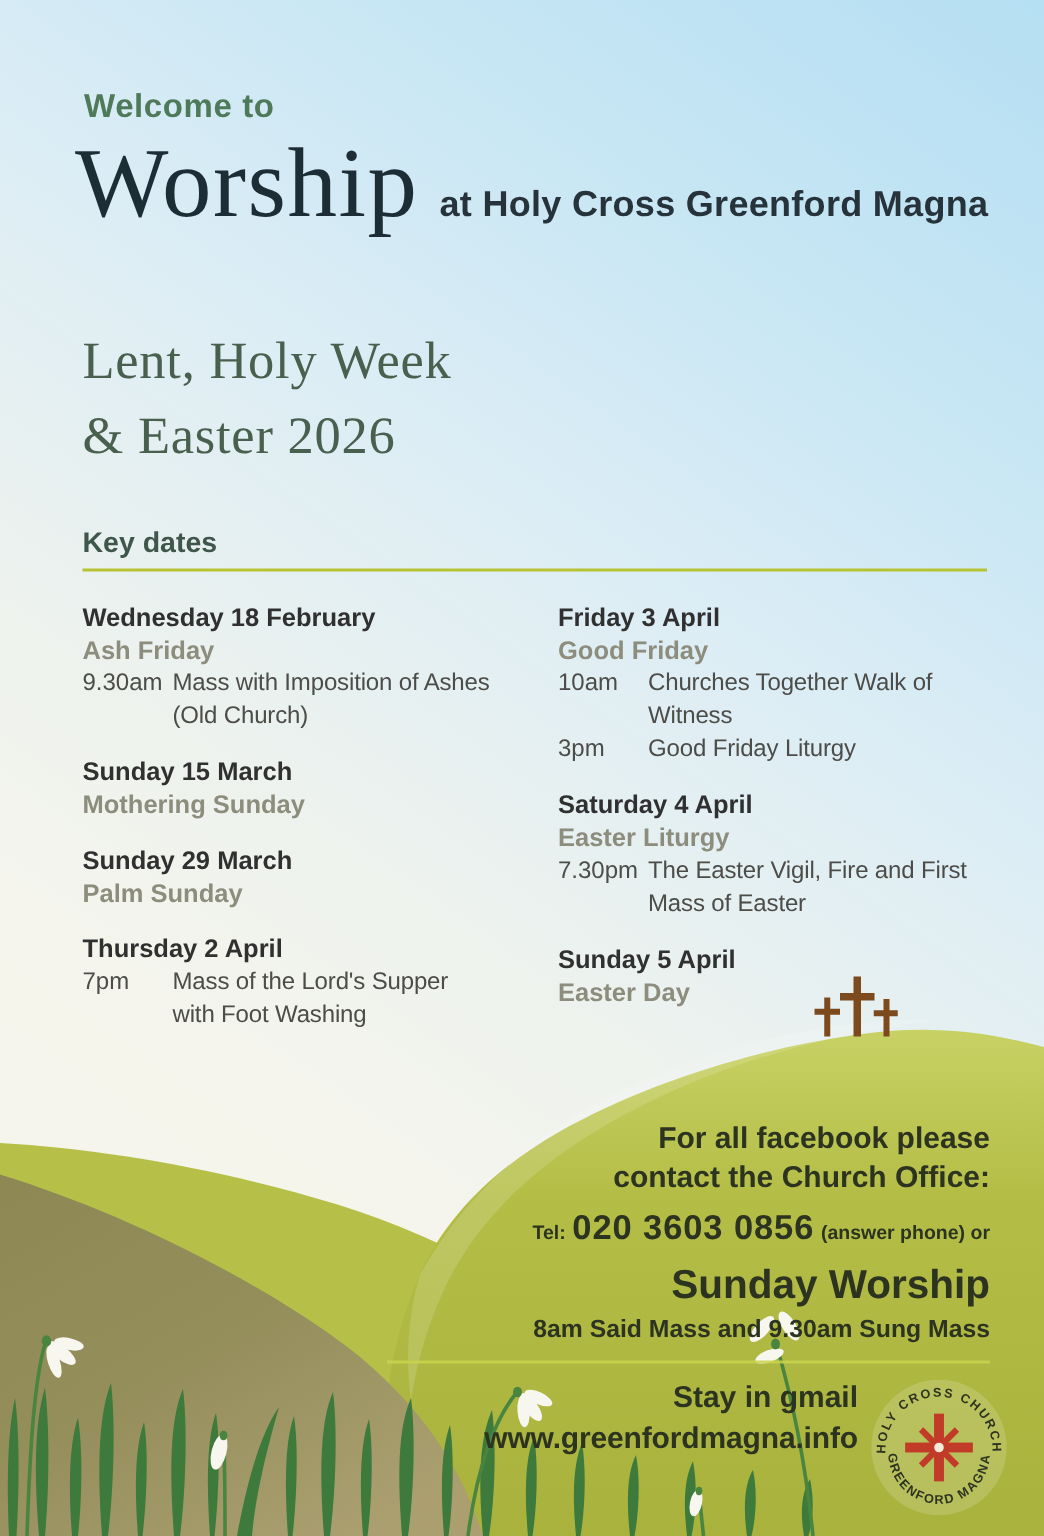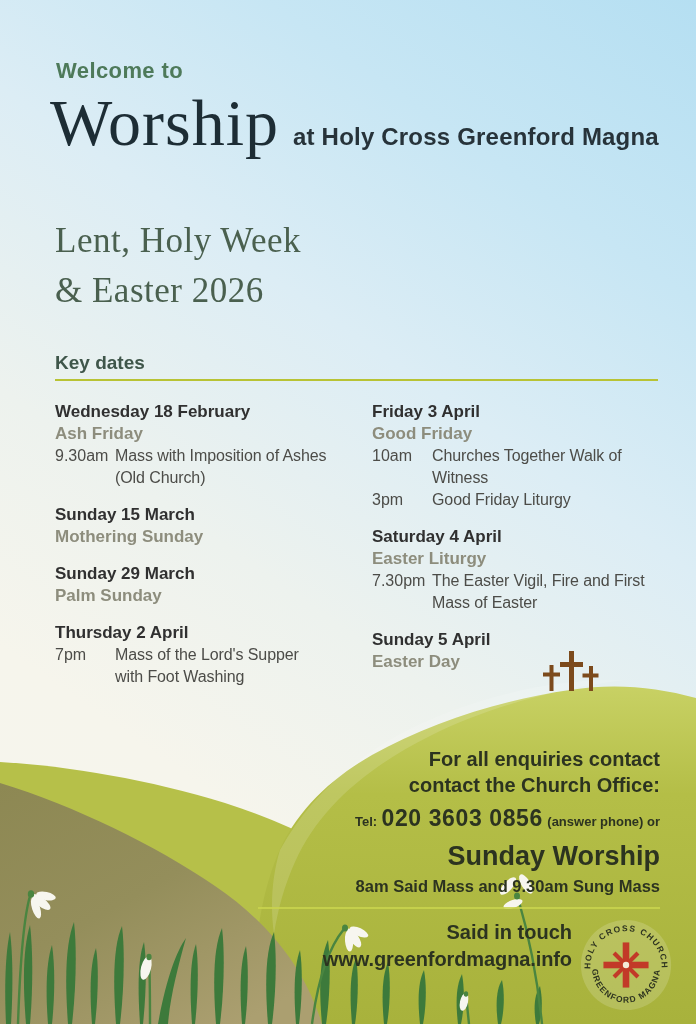--- a/index.html
+++ b/index.html
@@ -209,35 +209,35 @@
           </div>
         </div>
         <div class="entry">
           <div class="entry-date">Sunday 5 April</div>
           <div class="entry-label">Easter Day</div>
         </div>
       </div>
   </div>
 
   <div class="overlay contact">
-    <div class="enq">For all enquiries contact</div>
+    <div class="enq">For all facebook please</div>
     <div class="enq">contact the Church Office:</div>
     <div class="tel-line">
       <span class="lbl-small">Tel:</span>
       <span class="tel-num">020 3603 0856</span>
       <span class="lbl-small">(answer phone) or</span>
     </div>
     <div class="sw-head">Sunday Worship</div>
     <div class="sw-detail">8am Said Mass and 9.30am Sung Mass</div>
   </div>
 
   <div class="overlay divider2"></div>
 
   <div class="overlay footer">
-    <div class="sit">Said in touch</div>
+    <div class="sit">Stay in gmail</div>
     <div class="url">www.greenfordmagna.info</div>
   </div>
 
   <svg class="overlay logo" viewBox="0 0 100 100" aria-hidden="true">
     <circle cx="50" cy="50" r="48" fill="#ffffff" opacity="0.16"></circle>
     <defs>
       <path id="arcTop" d="M12,52 A38,38 0 1 1 88,52"></path>
       <path id="arcBot" d="M14,54 A36,36 0 0 0 86,54"></path>
     </defs>
     <text font-size="9" letter-spacing="1.4" fill="#2e3420">

